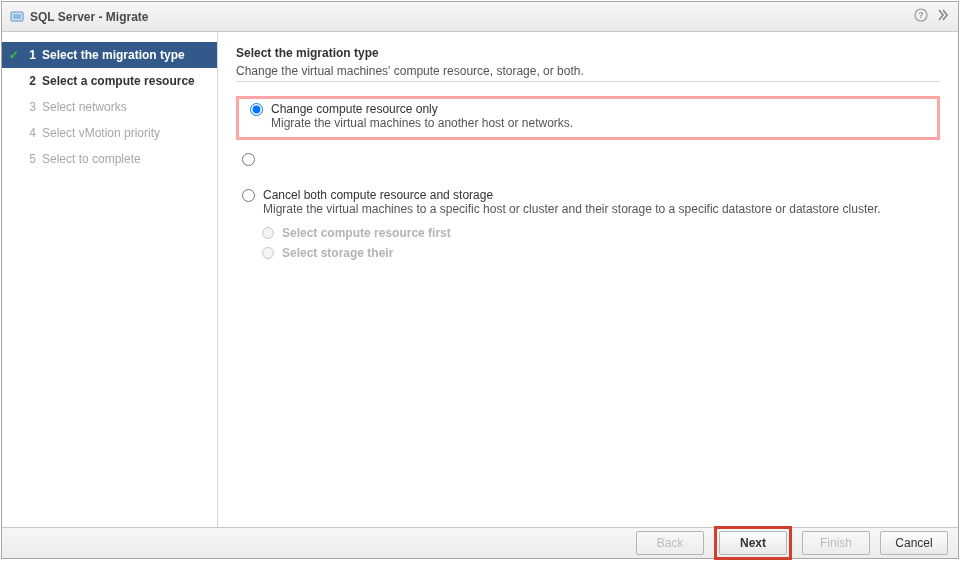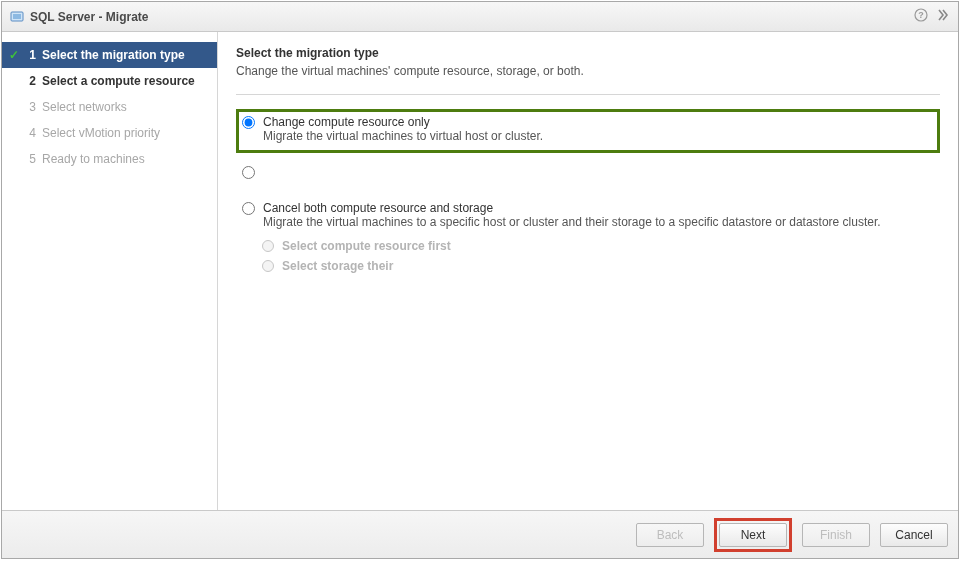--- a/index.html
+++ b/index.html
@@ -82,34 +82,34 @@
     color: #333;
     position: relative;
   }
   .main h2 {
     font-size: 12px;
     font-weight: bold;
     margin-bottom: 4px;
   }
   .main .subtitle {
     color: #555;
-    margin-bottom: 16px;
+    margin-bottom: 3px;
   }
   .hr {
     border: none;
     border-top: 1px solid #d6d6d6;
     margin-bottom: 14px;
   }
   .option-group {
     padding: 6px 6px 10px 6px;
     margin-bottom: 6px;
   }
   .option-group.highlight {
-    border: 3px solid #4d7c0f;
-    padding: 3px 3px 7px 3px;
+    border: 3px solid #fca5a5;
+    padding: 3px 3px 7px 11px;
   }
   .option-row {
     display: flex;
     align-items: flex-start;
   }
   .option-row .radio {
     margin-top: 1px;
     margin-right: 8px;
   }
   .option-row .text .title {
@@ -130,21 +130,21 @@
     font-weight: bold;
   }
   .subopt .radio-dis {
     width: 12px; height: 12px;
     border: 1px solid #c7c7c7;
     border-radius: 50%;
     margin-right: 8px;
     background: #f4f4f4;
   }
   .footer {
-    height: 48px;
+    height: 31px;
     border-top: 1px solid #c9c9c9;
     background: linear-gradient(#f6f6f6, #ececec);
     display: flex;
     align-items: center;
     justify-content: flex-end;
     padding: 0 10px;
     gap: 10px;
   }
   .btn {
     min-width: 68px;
@@ -159,21 +159,21 @@
   .btn:disabled {
     color: #bdbdbd;
     background: linear-gradient(#f7f7f7, #ededed);
     cursor: default;
   }
   .btn-wrap.highlight {
     border: 3px solid #d13f2e;
     padding: 2px;
     display: inline-flex;
   }
-  .btn.bold { font-weight: normal; }
+  .btn.bold { font-weight: bold; }
   input[type=radio] { width: 13px; height: 13px; }
 </style>
 </head>
 <body>
 
 <div class="wizard">
   <div class="titlebar">
     <span class="vm-icon">
       <svg width="14" height="14" viewBox="0 0 14 14">
         <rect x="1" y="2" width="12" height="9" rx="1" fill="#cfe4f7" stroke="#5a8cc2"></rect>
@@ -213,35 +213,35 @@
         <span>Select networks</span>
       </div>
       <div class="step disabled">
         <span class="check">✓</span>
         <span class="num">4</span>
         <span>Select vMotion priority</span>
       </div>
       <div class="step disabled">
         <span class="check">✓</span>
         <span class="num">5</span>
-        <span>Ready to machines</span>
+        <span>Select to complete</span>
       </div>
     </div>
 
     <div class="main">
       <h2>Select the migration type</h2>
       <div class="subtitle">Change the virtual machines' compute resource, storage, or both.</div>
       <hr class="hr">
 
       <div class="option-group highlight">
         <div class="option-row">
           <input type="radio" class="radio" name="mig" checked="" style="">
           <div class="text">
             <div class="title">Change compute resource only</div>
-            <div class="desc">Migrate the virtual machines to virtual host or cluster.</div>
+            <div class="desc">Migrate the virtual machines to another host or networks.</div>
           </div>
         </div>
       </div>
 
       <div class="option-group">
         <div class="option-row">
           <input type="radio" class="radio" name="mig" style="">
           <div class="text">
           </div>
         </div>

